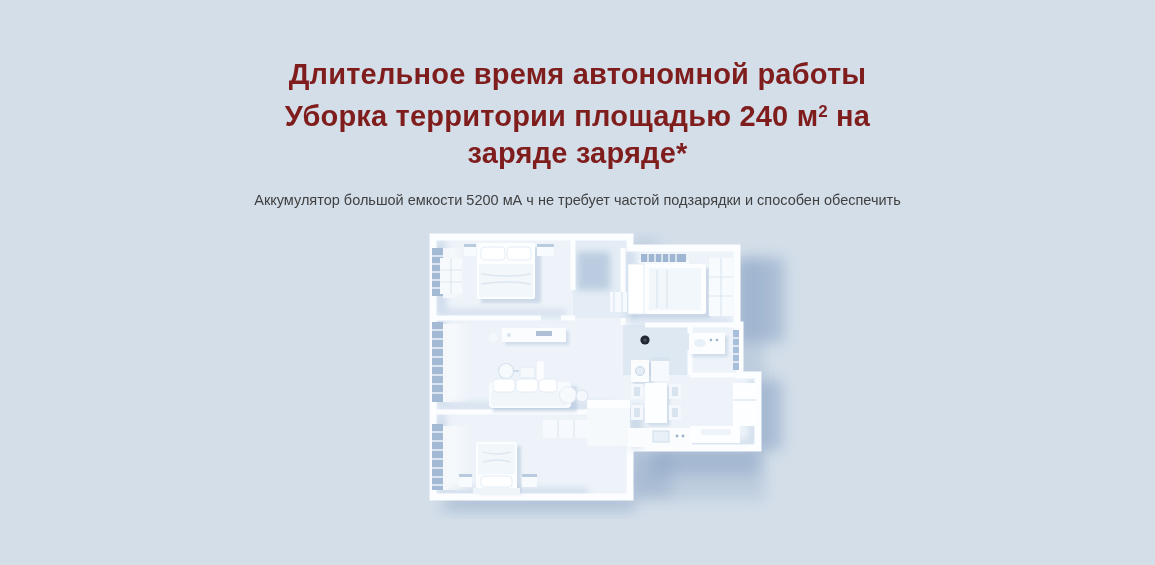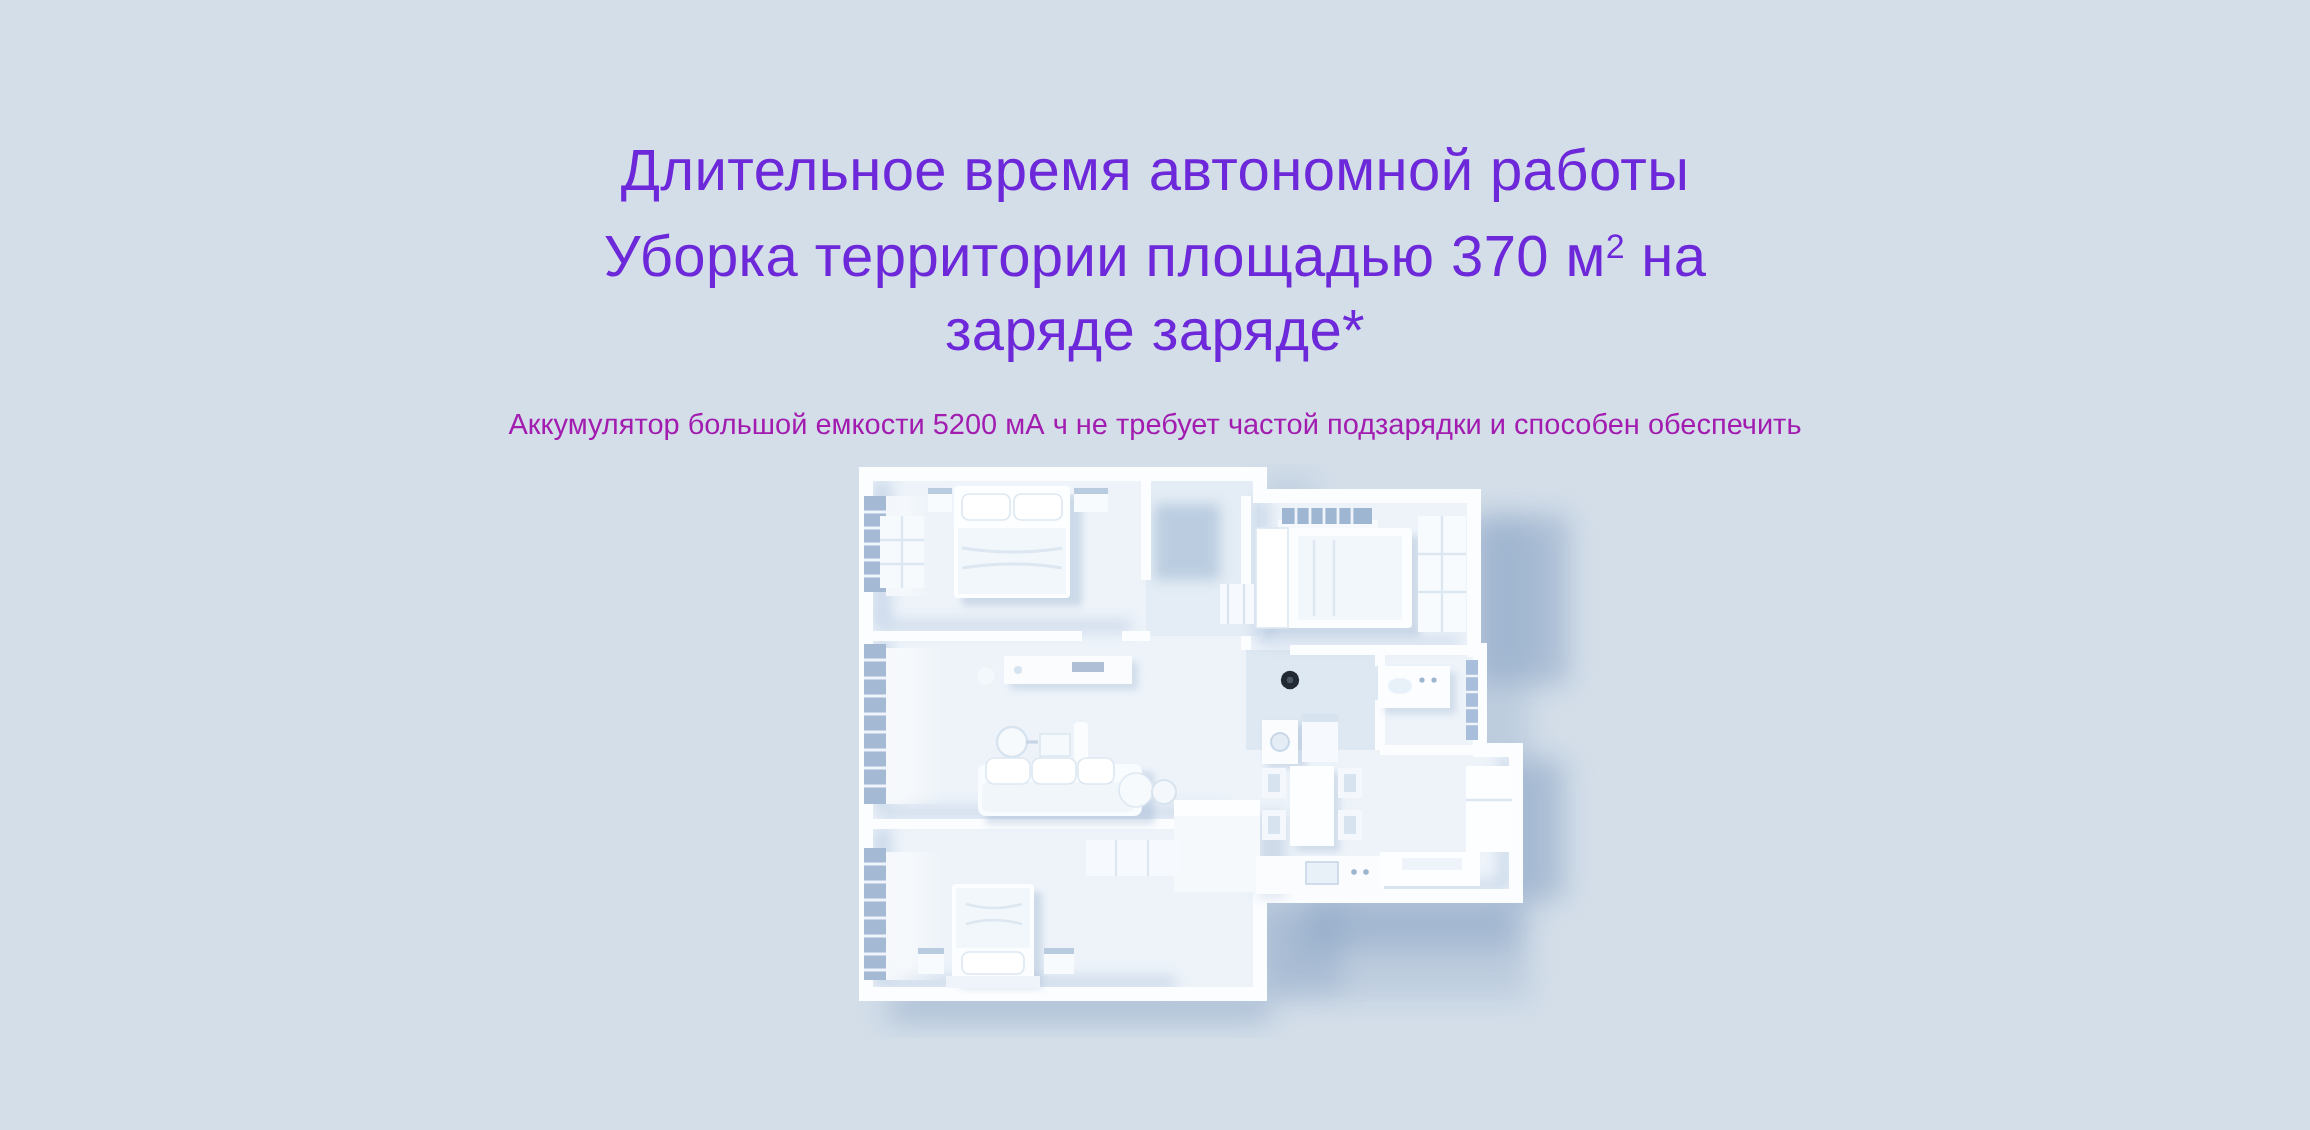--- a/index.html
+++ b/index.html
@@ -3,41 +3,41 @@
 <meta charset="utf-8">
 <style>
   html,body { margin:0; padding:0; }
   body {
     width:1155px; height:565px; overflow:hidden; position:relative;
     background:#d3dee9;
     font-family:"Liberation Sans", sans-serif;
   }
   .hero { position:absolute; top:52px; left:0; width:100%; text-align:center; }
   .hero-title {
-    margin:16px; font-size:29px; line-height:37px; font-weight:400;
-    color:#6d28d9; letter-spacing:.2px;
+    margin:4px; font-size:29px; line-height:37px; font-weight:700;
+    color:#7f1d1d; letter-spacing:.2px;
   }
   .hero-title .line { display:block; }
   .sup-lg { font-size:17px; vertical-align:9px; letter-spacing:0; }
   .hero-desc {
     margin:19px 0 0 0; font-size:14.5px; line-height:18.5px;
-    color:#a21caf; font-weight:400;
+    color:#404040; font-weight:400;
   }
   .hero-desc .line { display:block; }
   .sup-sm { font-size:9px; vertical-align:5px; }
   .plan-wrap { position:absolute; left:405px; top:230px; width:395px; height:320px; }
   .plan-wrap svg { overflow:visible; display:block; }
 </style>
 </head>
 <body style="background: rgb(211, 222, 233);">
 
 <section class="hero">
   <h2 class="hero-title">
     <span class="line">Длительное время автономной работы</span>
-    <span class="line"><span>Уборка территории площадью 370 м</span><sup class="sup-lg">2</sup><span> на</span></span>
+    <span class="line"><span>Уборка территории площадью 240 м</span><sup class="sup-lg">2</sup><span> на</span></span>
     <span class="line">заряде заряде*</span>
   </h2>
   <p class="hero-desc">
     <span class="line">Аккумулятор большой емкости 5200 мА ч не требует частой подзарядки и способен обеспечить</span>
   </p>
 </section>
 
 <div class="plan-wrap">
 <svg width="395" height="320" viewBox="0 0 395 320" xmlns="http://www.w3.org/2000/svg">
   <defs>

